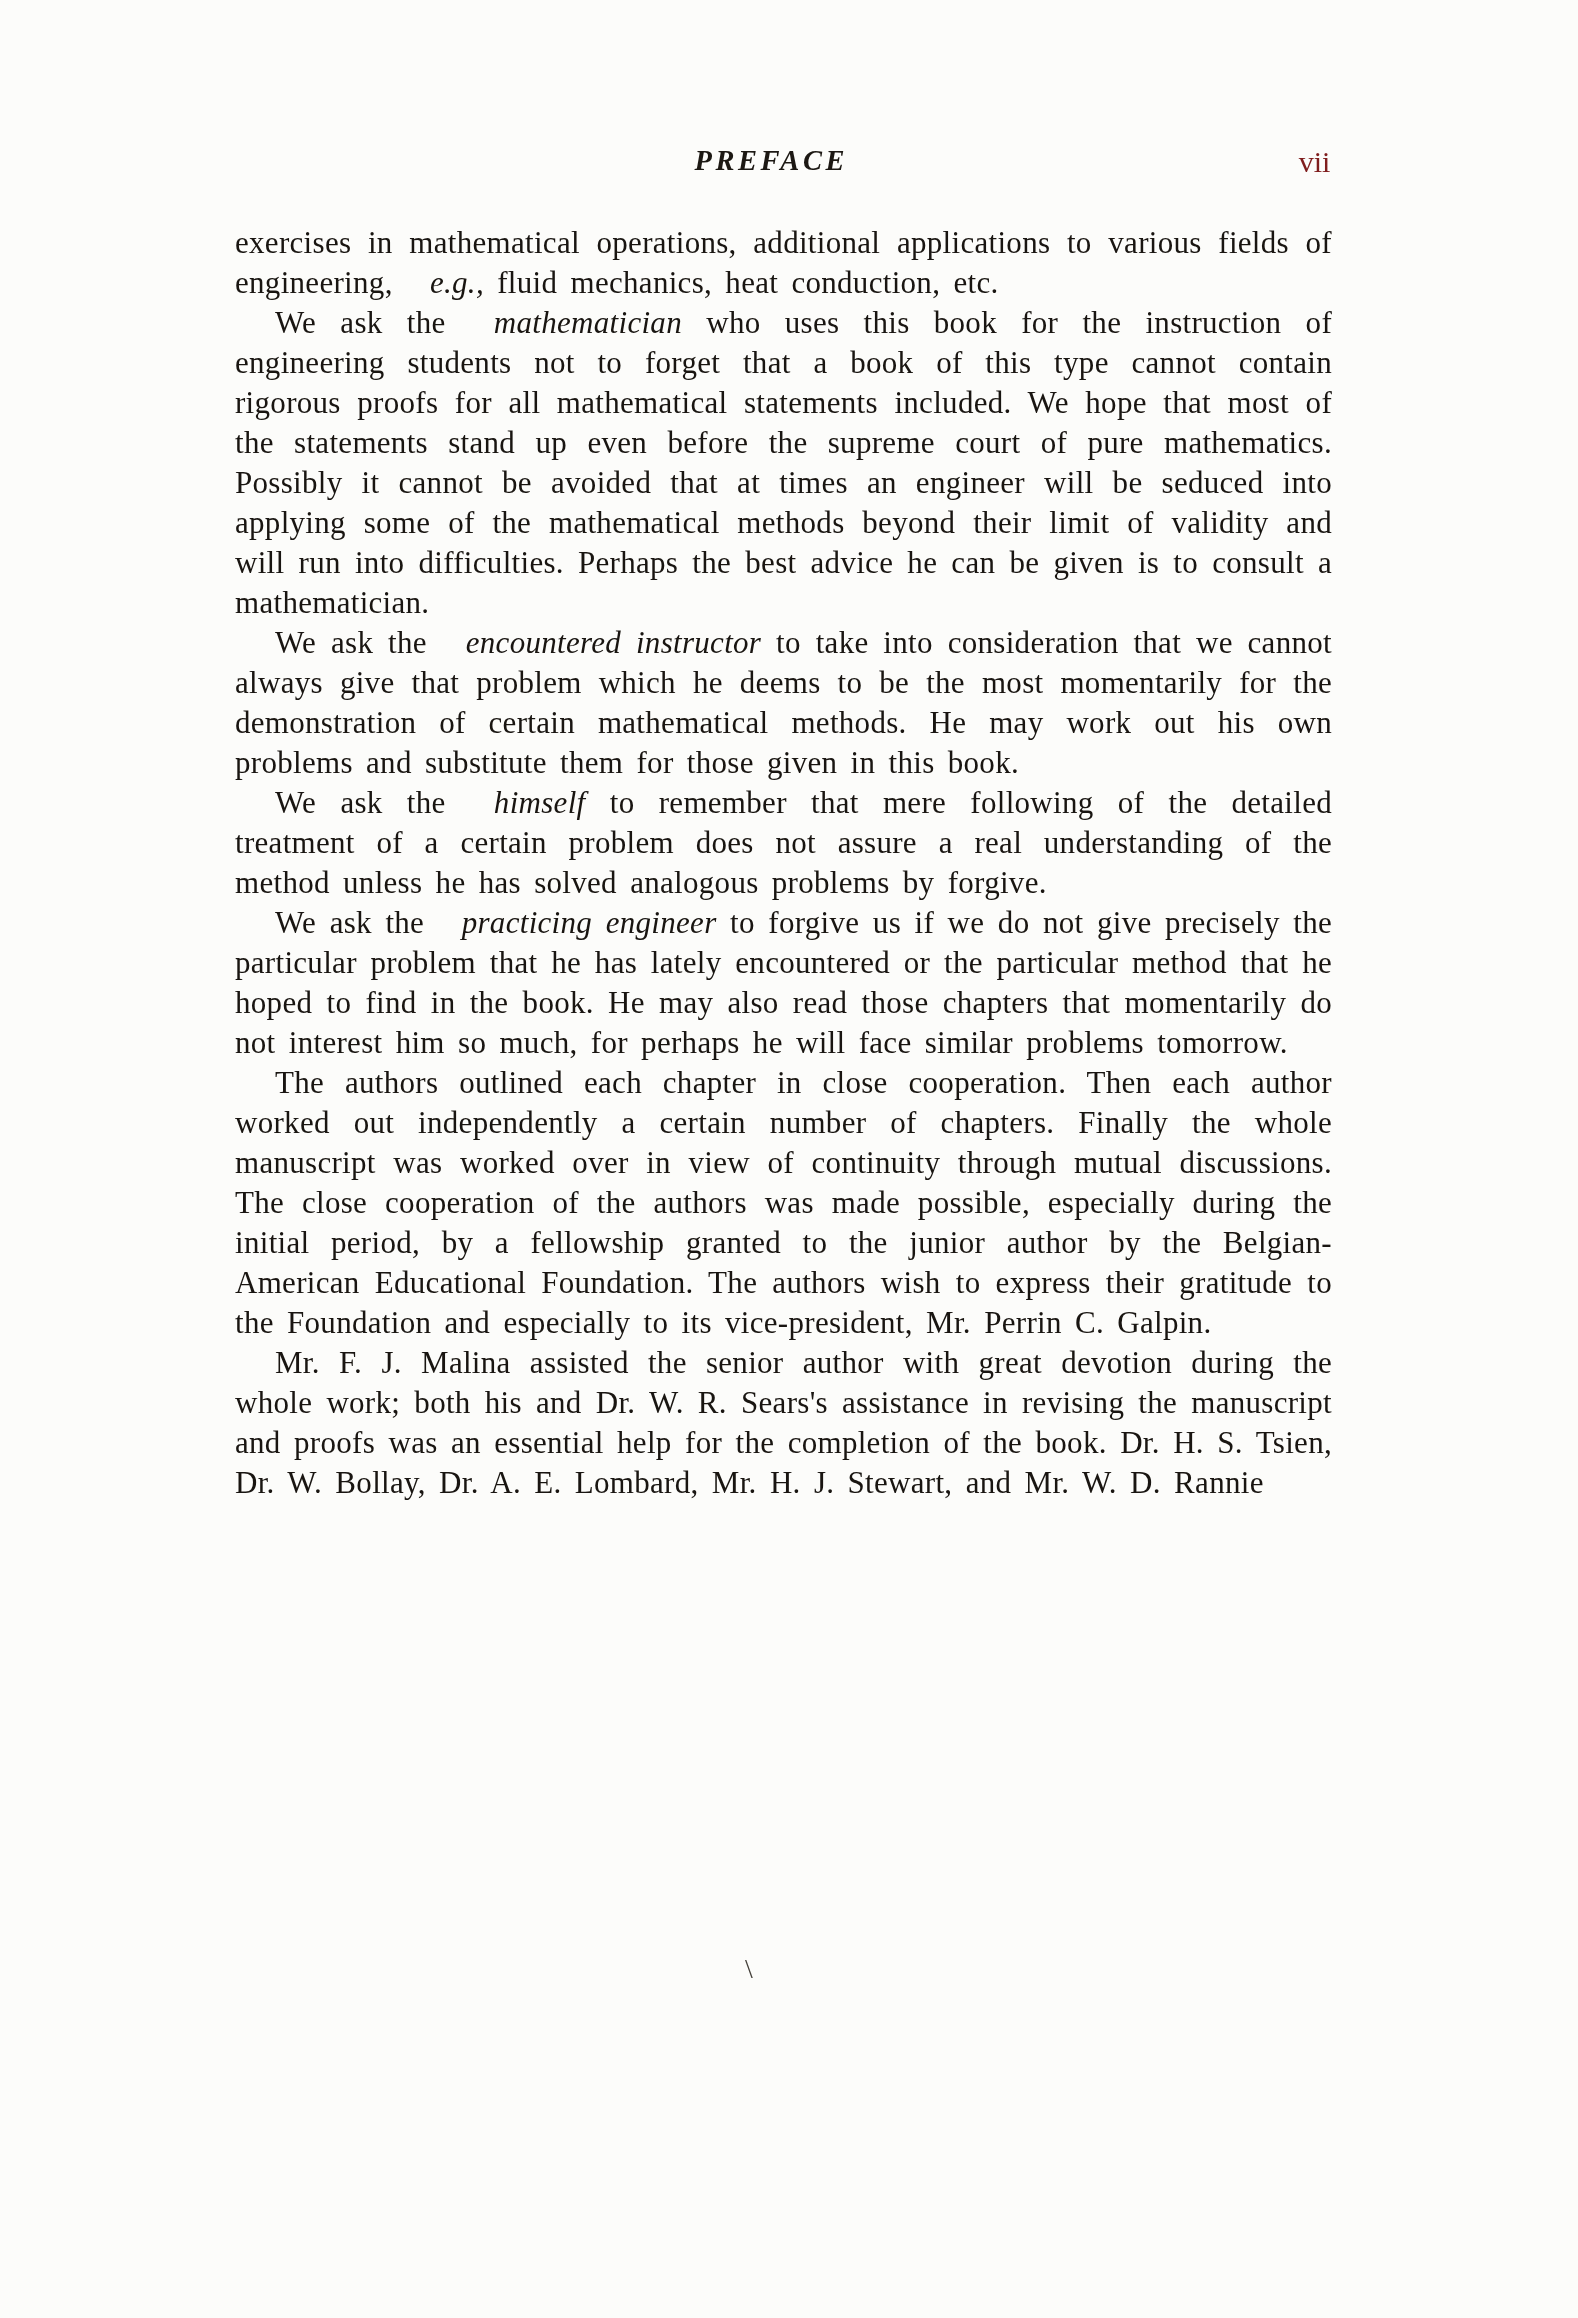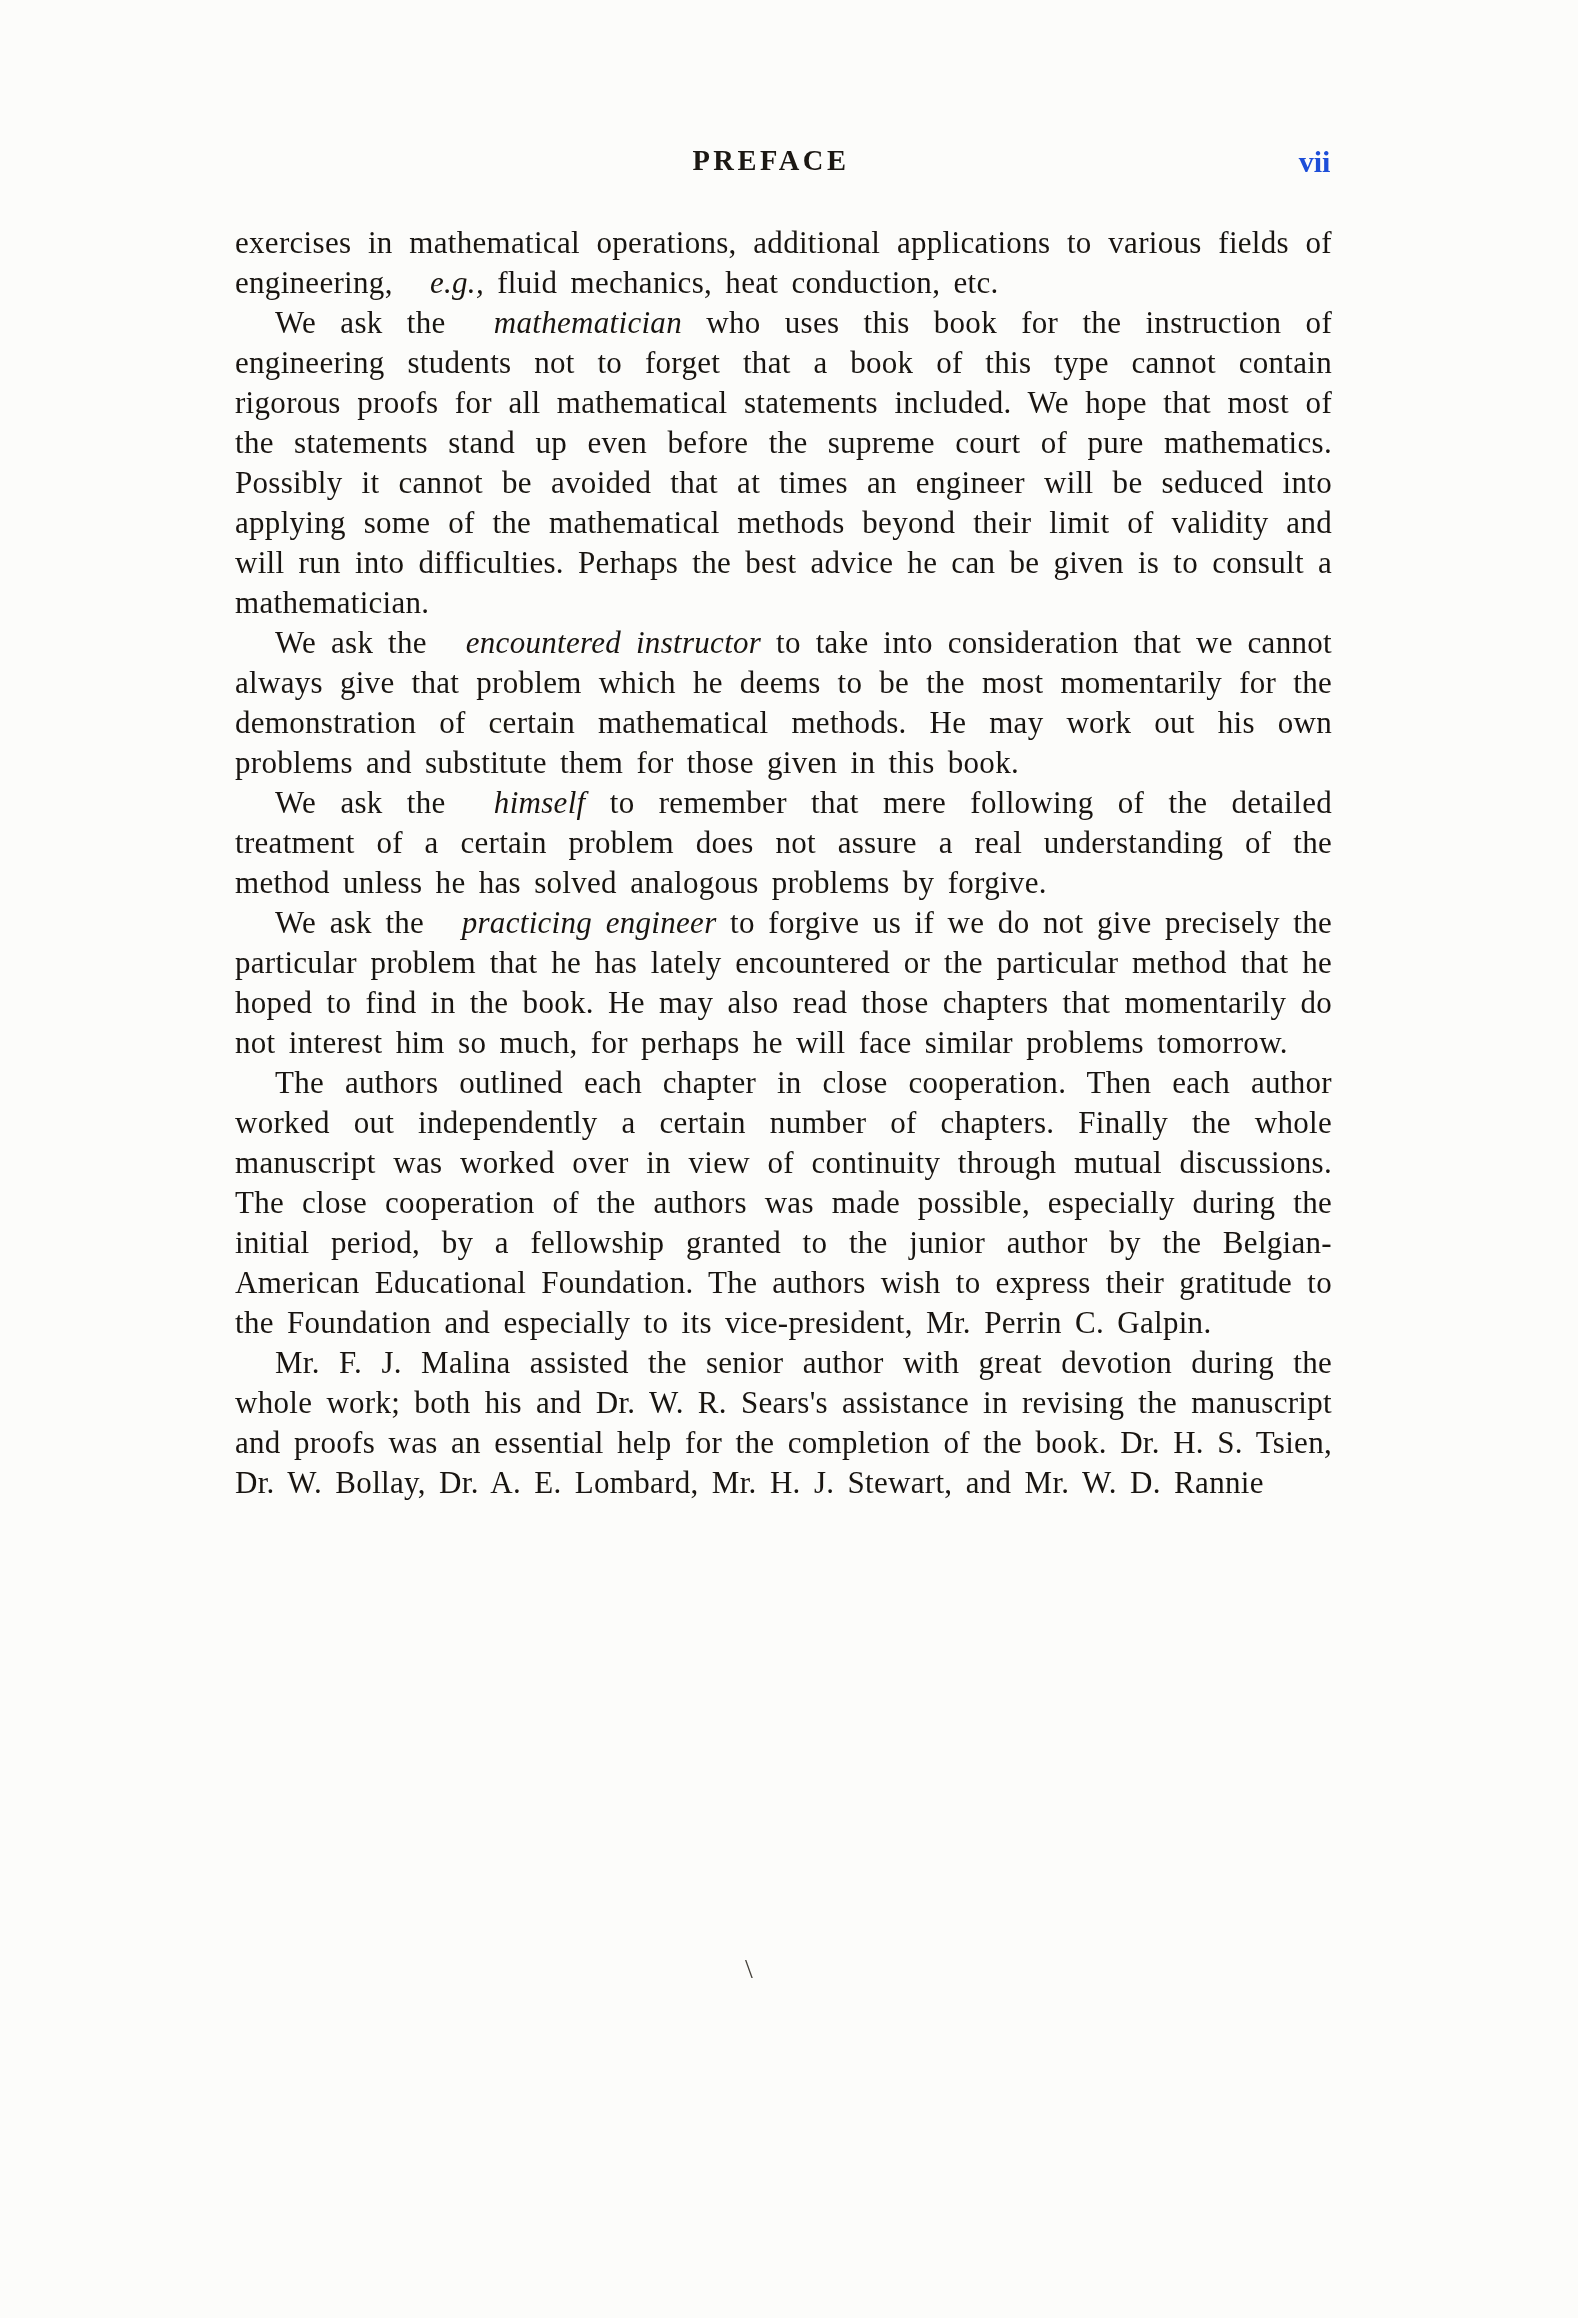--- a/index.html
+++ b/index.html
@@ -28,32 +28,32 @@
   }
   .running-head {
     position: relative;
     height: 38px;
     margin-bottom: 40px;
   }
   .head-title {
     position: absolute;
     left: 50%;
     transform: translateX(-58%);
+    font-style: italic;
     font-weight: bold;
     font-size: 28.5px;
     letter-spacing: 3.5px;
     color: #1c1813;
   }
   .page-num {
     position: absolute;
     right: 1.7px;
     top: 0;
     font-size: 30px;
-    color: #1d4ed8;
-    font-weight: bold;
+    color: #7f1d1d;
   }
   .body-text {
     font-size: 31px;
     line-height: 40px;
     text-align: justify;
     letter-spacing: 0.3px;
     word-spacing: 5.2px;
   }
   .para {
     margin: 0;

